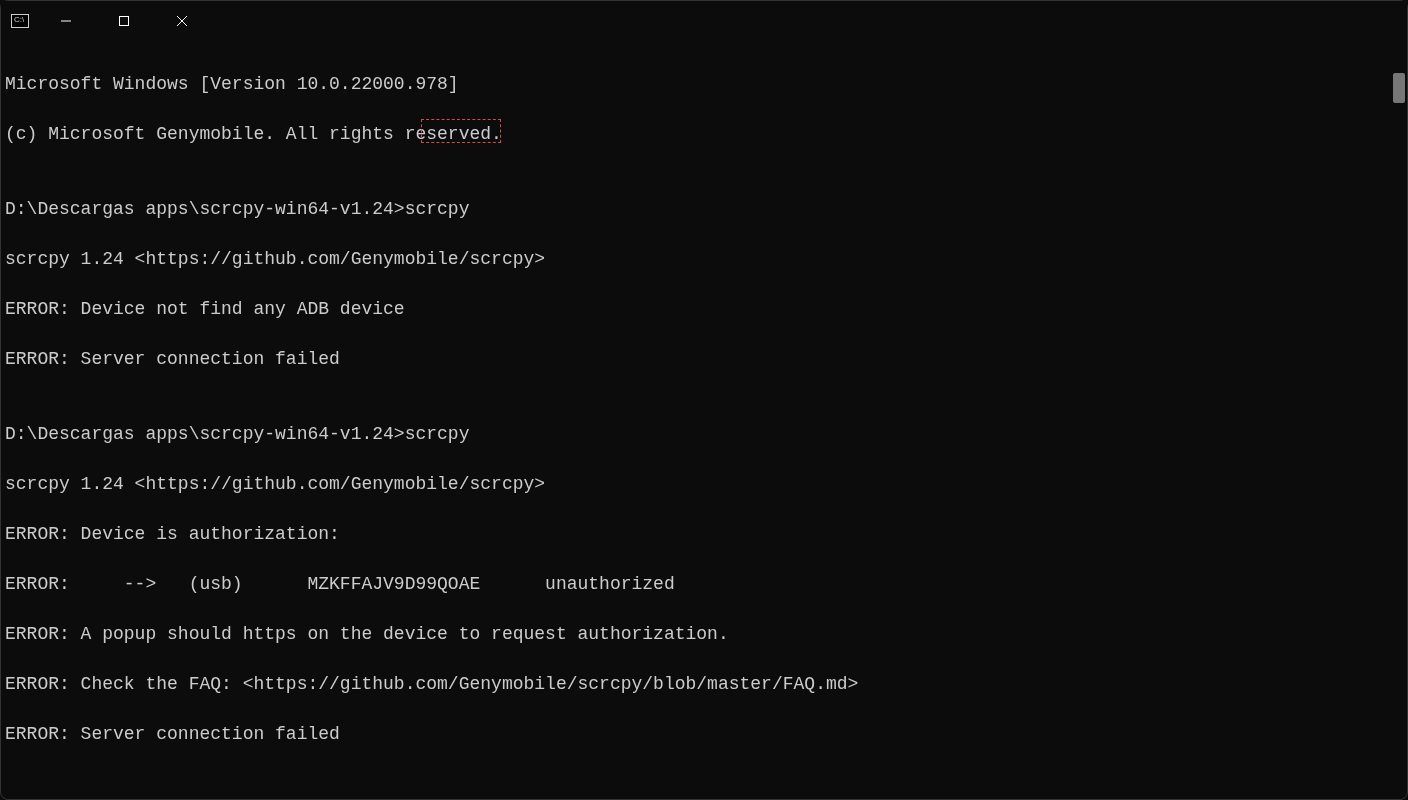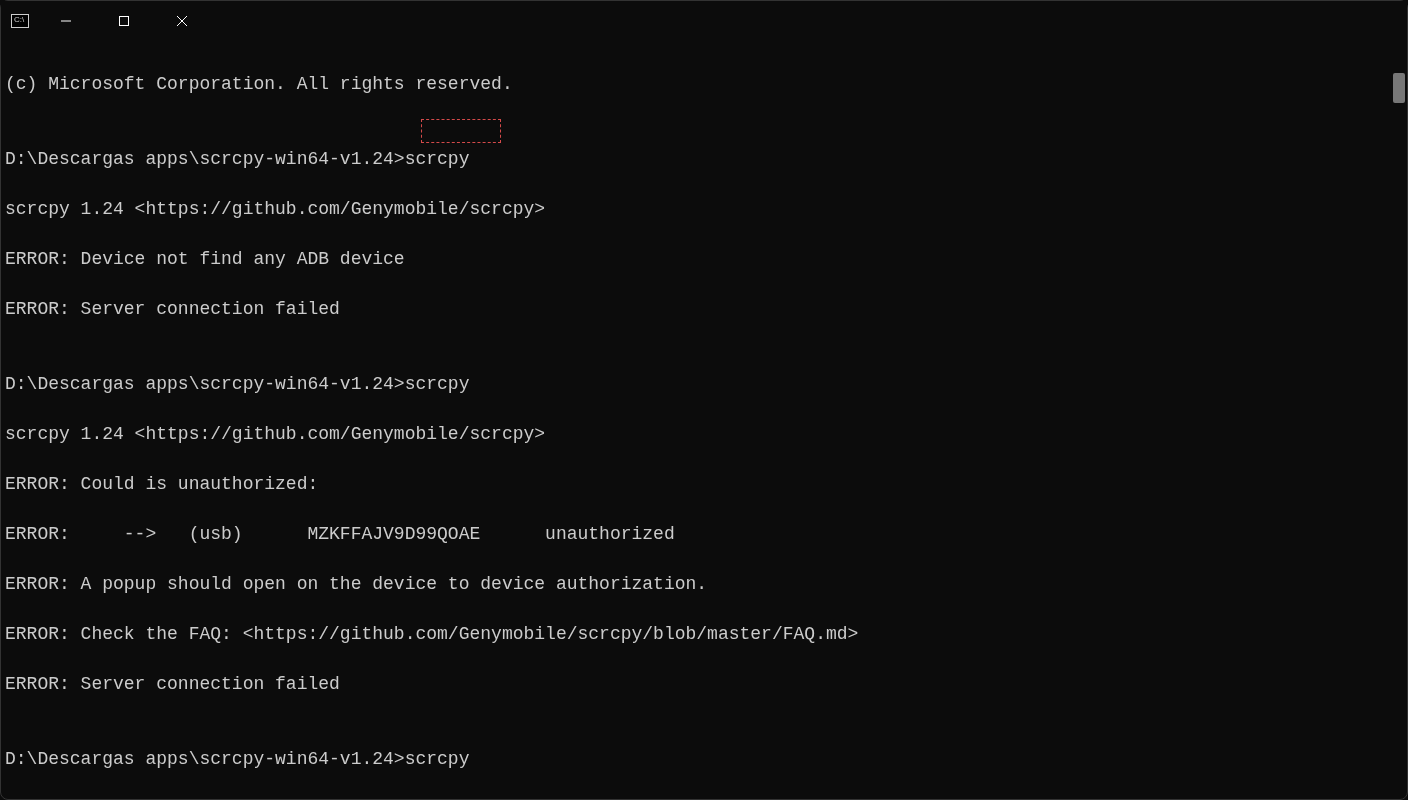--- a/index.html
+++ b/index.html
@@ -112,32 +112,33 @@
       <div class="win-btn close">
         <svg width="12" height="12">
             <line x1="1" y1="1" x2="11" y2="11"></line>
             <line x1="11" y1="1" x2="1" y2="11"></line>
           </svg>
       </div>
     </div>
   </div>
 
   <div class="content">
-<span class="line">(c) Microsoft Corporation. All rights reserved.</span>
+<span class="line">Microsoft Windows [Version 10.0.22000.978]</span>
+<span class="line">(c) Microsoft Genymobile. All rights reserved.</span>
 <span class="line"></span>
 <span class="line">D:\Descargas apps\scrcpy-win64-v1.24&gt;scrcpy</span>
 <span class="line">scrcpy 1.24 &lt;https://github.com/Genymobile/scrcpy&gt;</span>
 <span class="line">ERROR: Device not find any ADB device</span>
 <span class="line">ERROR: Server connection failed</span>
 <span class="line"></span>
 <span class="line">D:\Descargas apps\scrcpy-win64-v1.24&gt;scrcpy</span>
 <span class="line">scrcpy 1.24 &lt;https://github.com/Genymobile/scrcpy&gt;</span>
-<span class="line">ERROR: Could is unauthorized:</span>
+<span class="line">ERROR: Device is authorization:</span>
 <span class="line">ERROR:     --&gt;   (usb)      MZKFFAJV9D99QOAE      unauthorized</span>
-<span class="line">ERROR: A popup should open on the device to device authorization.</span>
+<span class="line">ERROR: A popup should https on the device to request authorization.</span>
 <span class="line">ERROR: Check the FAQ: &lt;https://github.com/Genymobile/scrcpy/blob/master/FAQ.md&gt;</span>
 <span class="line">ERROR: Server connection failed</span>
 <span class="line"></span>
 <span class="line">D:\Descargas apps\scrcpy-win64-v1.24&gt;scrcpy</span>
 
 
 
 
 
 

